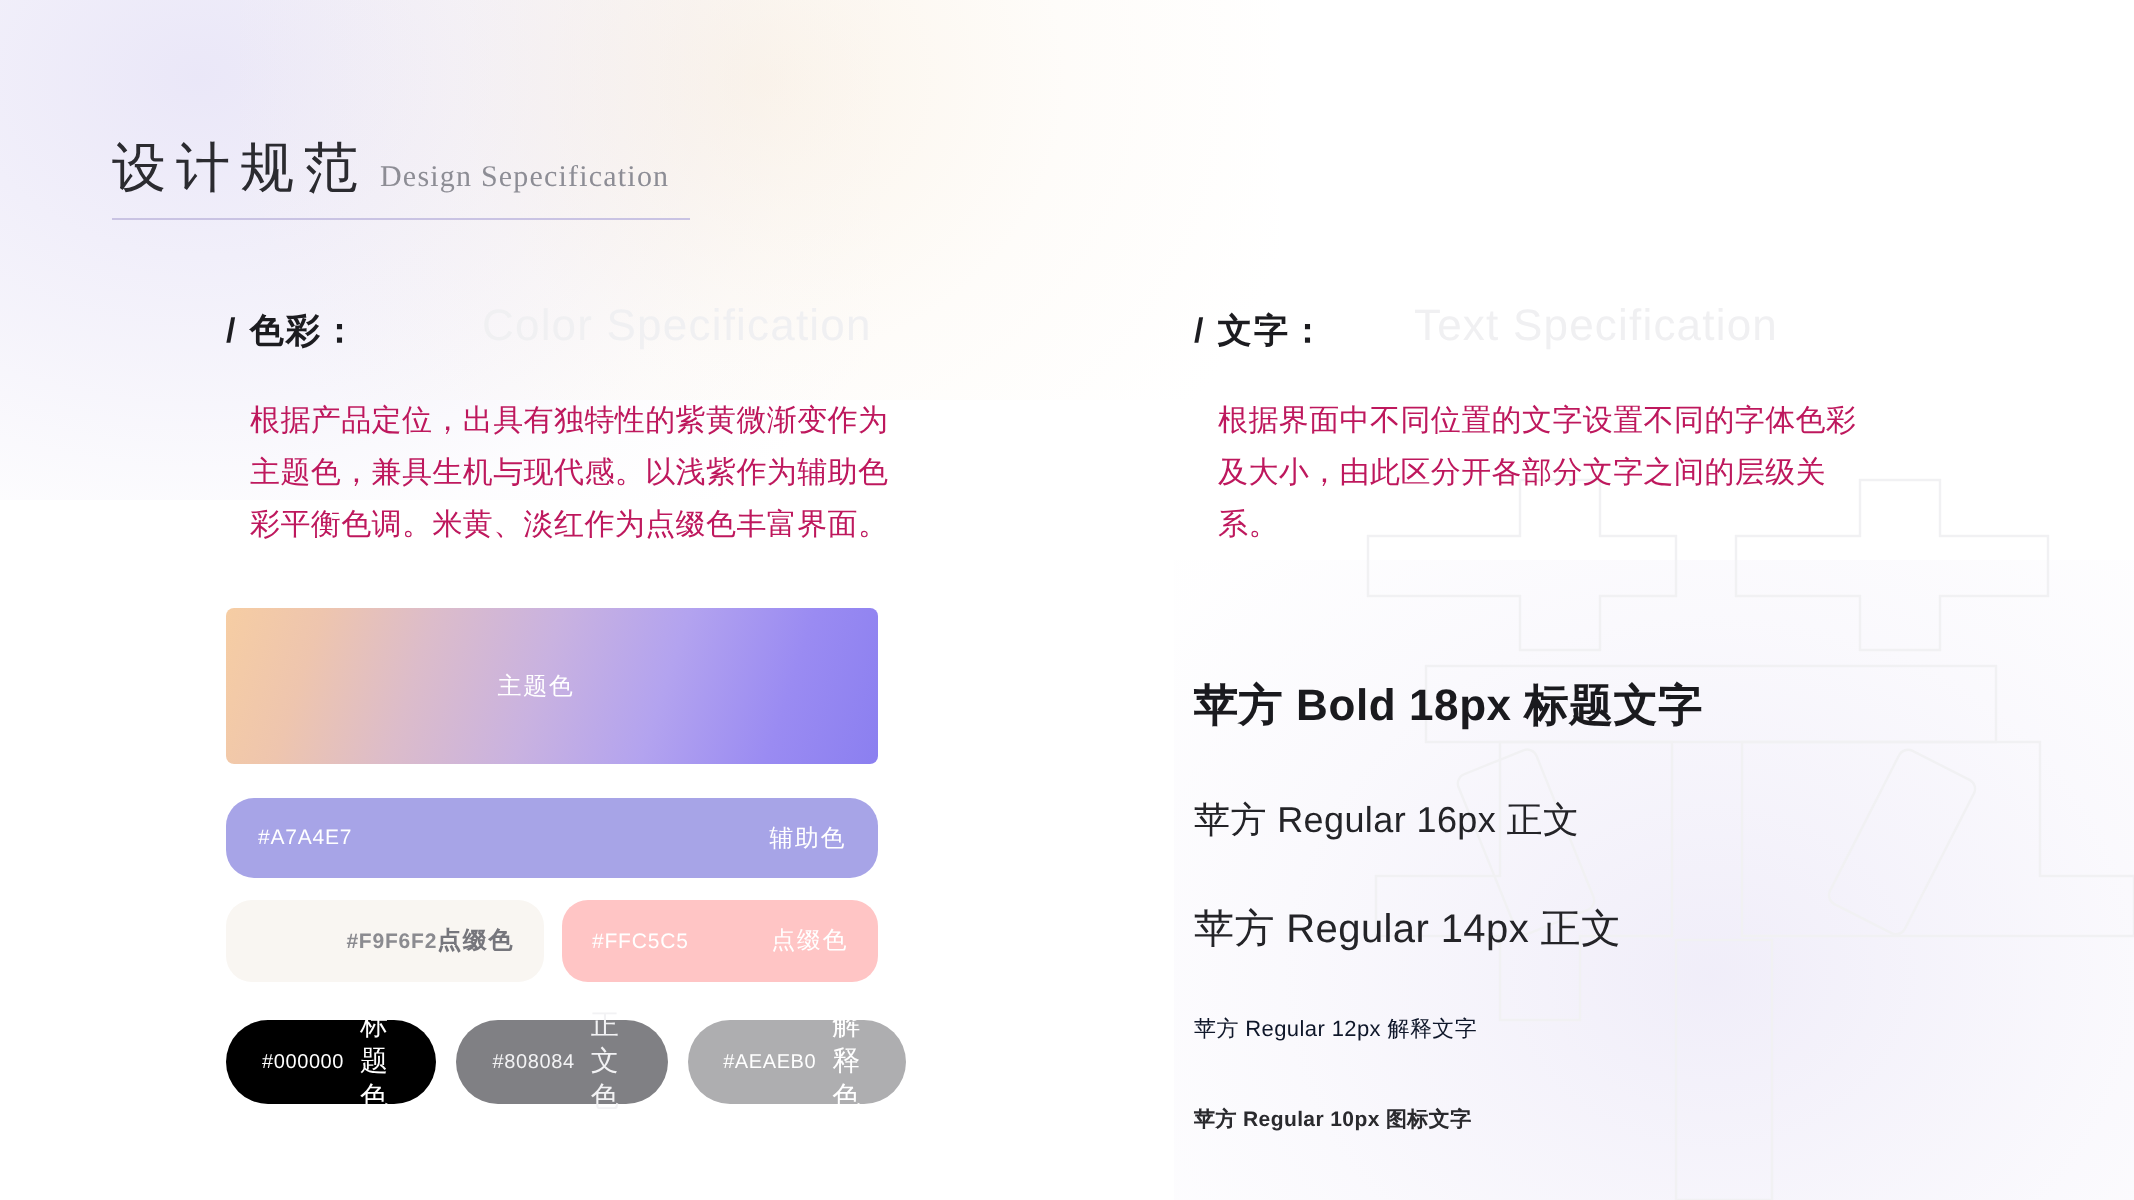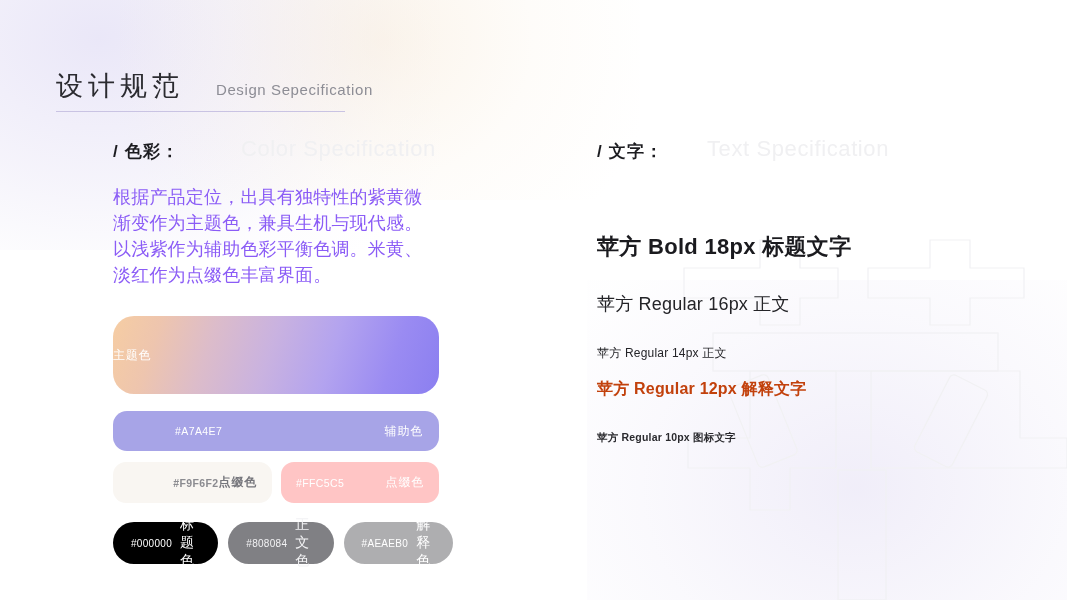--- a/index.html
+++ b/index.html
@@ -58,22 +58,23 @@
 
   
   #header {
     position: absolute;
     left: 56px; top: 42px;
     width: 290px;
   }
   #header-row {
     display: flex;
     align-items: baseline;
-    gap: 32px;
+    gap: 6px;
     padding-bottom: 7px;
+    font-family: Liberation Serif, serif;
   }
   #title-cn {
     font-size: 27px;
     color: #2b2b30;
     letter-spacing: 5px;
     font-weight: 400;
     white-space: nowrap;
   }
   #title-en {
     font-size: 15px;
@@ -83,21 +84,21 @@
     font-weight: 400;
     margin-top: 39px;
   }
   #header-rule {
     height: 1px;
     width: 289px;
     background: #c9c3e3;
   }
 
   
-  .column { position: absolute; top: 136px; }
+  .column { position: absolute; top: 150px; }
   #col-color { left: 113px; width: 340px; }
   #col-text  { left: 597px; width: 420px; }
 
   .section-head {
     position: relative;
     height: 34px;
     margin-bottom: 14px;
   }
   .head-cn {
     position: absolute;
@@ -114,25 +115,26 @@
     font-size: 22px;
     color: #f0f0f2;
     letter-spacing: 0.6px;
     white-space: nowrap;
     font-weight: 400;
   }
   #color-head-en { left: 128px; }
   #text-head-en  { left: 110px; }
 
   .section-desc {
-    font-size: 18px;
+    font-size: 15px;
     line-height: 26px;
-    color: #8b5cf6;
+    color: #be185d;
     letter-spacing: 0.2px;
     width: 322px;
+    margin-left: 12px;
   }
 
   
   #swatches { margin-top: 28px; }
 
   .swatch {
     position: relative;
     display: flex;
     align-items: center;
     border-radius: 13px;
@@ -144,45 +146,45 @@
   }
   .swatch .role {
     font-size: 12px;
     letter-spacing: 0.8px;
     white-space: nowrap;
   }
 
   #swatch-primary {
     height: 78px;
     width: 326px;
-    border-radius: 21px;
+    border-radius: 4px;
     background: linear-gradient(108deg,
         #f6cda3 0%,
         #eec5ae 14%,
         #dcbcca 30%,
         #c9b2e0 48%,
         #b3a3ef 66%,
         #9a8bf2 84%,
         #8b7ff0 100%);
-    justify-content: flex-start;
+    justify-content: center;
     padding-right: 16px;
     margin-bottom: 17px;
   }
   #swatch-primary .role { color: #ffffff; }
 
   #swatch-secondary {
     height: 40px;
     width: 326px;
     border-radius: 14px;
     background: #a7a4e7;
     padding: 0 16px;
     justify-content: space-between;
     margin-bottom: 11px;
   }
-  #swatch-secondary .hex  { color: #ffffff; margin-left: 46px; }
+  #swatch-secondary .hex  { color: #ffffff; }
   #swatch-secondary .role { color: #ffffff; }
 
   .accent-row {
     display: flex;
     gap: 9px;
     margin-bottom: 19px;
   }
   #swatch-accent-cream {
     height: 41px;
     width: 159px;
@@ -232,22 +234,22 @@
   #specimens {
     position: relative;
     margin-top: 62px;
   }
   .specimen {
     white-space: nowrap;
     color: #1a1a1e;
   }
   #specimen-0 { font-size: 22px; font-weight: 700; margin-bottom: 30px; letter-spacing: 0.3px; }
   #specimen-1 { font-size: 18px; font-weight: 400; margin-bottom: 29px; letter-spacing: 0.2px; color: #242428; }
-  #specimen-2 { font-size: 12px; font-weight: 400; margin-bottom: 17px; letter-spacing: 0.2px; color: #242428; }
-  #specimen-3 { font-size: 16px; font-weight: 700; margin-bottom: 31px; letter-spacing: 0.2px; color: #c2410c; }
+  #specimen-2 { font-size: 20px; font-weight: 400; margin-bottom: 29px; letter-spacing: 0.2px; color: #242428; }
+  #specimen-3 { font-size: 11px; font-weight: 400; margin-bottom: 31px; letter-spacing: 0.2px; color: #0f172a; }
   #specimen-4 { font-size: 10.5px; font-weight: 700; letter-spacing: 0.2px; color: #2a2a2e; }
 </style>
 </head>
 <body>
 
 <div class="bg-wash" id="wash-topleft"></div>
 <div class="bg-wash" id="wash-topcream"></div>
 <div class="bg-wash" id="wash-bottomright"></div>
 
 <svg id="decor" viewBox="0 0 1067 600" xmlns="http://www.w3.org/2000/svg">
@@ -328,20 +330,21 @@
   </div>
 </div>
 
 <div class="column" id="col-text">
 
   <div class="section-head">
     <span class="head-cn">/ 文字：</span>
     <span class="head-en" id="text-head-en">Text Specification</span>
   </div>
 
+  <p class="section-desc">根据界面中不同位置的文字设置不同的字体色彩及大小，由此区分开各部分文字之间的层级关系。</p>
 
   <div id="specimens">
     <div class="specimen" id="specimen-0">苹方 Bold 18px 标题文字</div>
     <div class="specimen" id="specimen-1">苹方 Regular 16px 正文</div>
     <div class="specimen" id="specimen-2">苹方 Regular 14px 正文</div>
     <div class="specimen" id="specimen-3">苹方 Regular 12px 解释文字</div>
     <div class="specimen" id="specimen-4">苹方 Regular 10px 图标文字</div>
   </div>
 </div>
 

